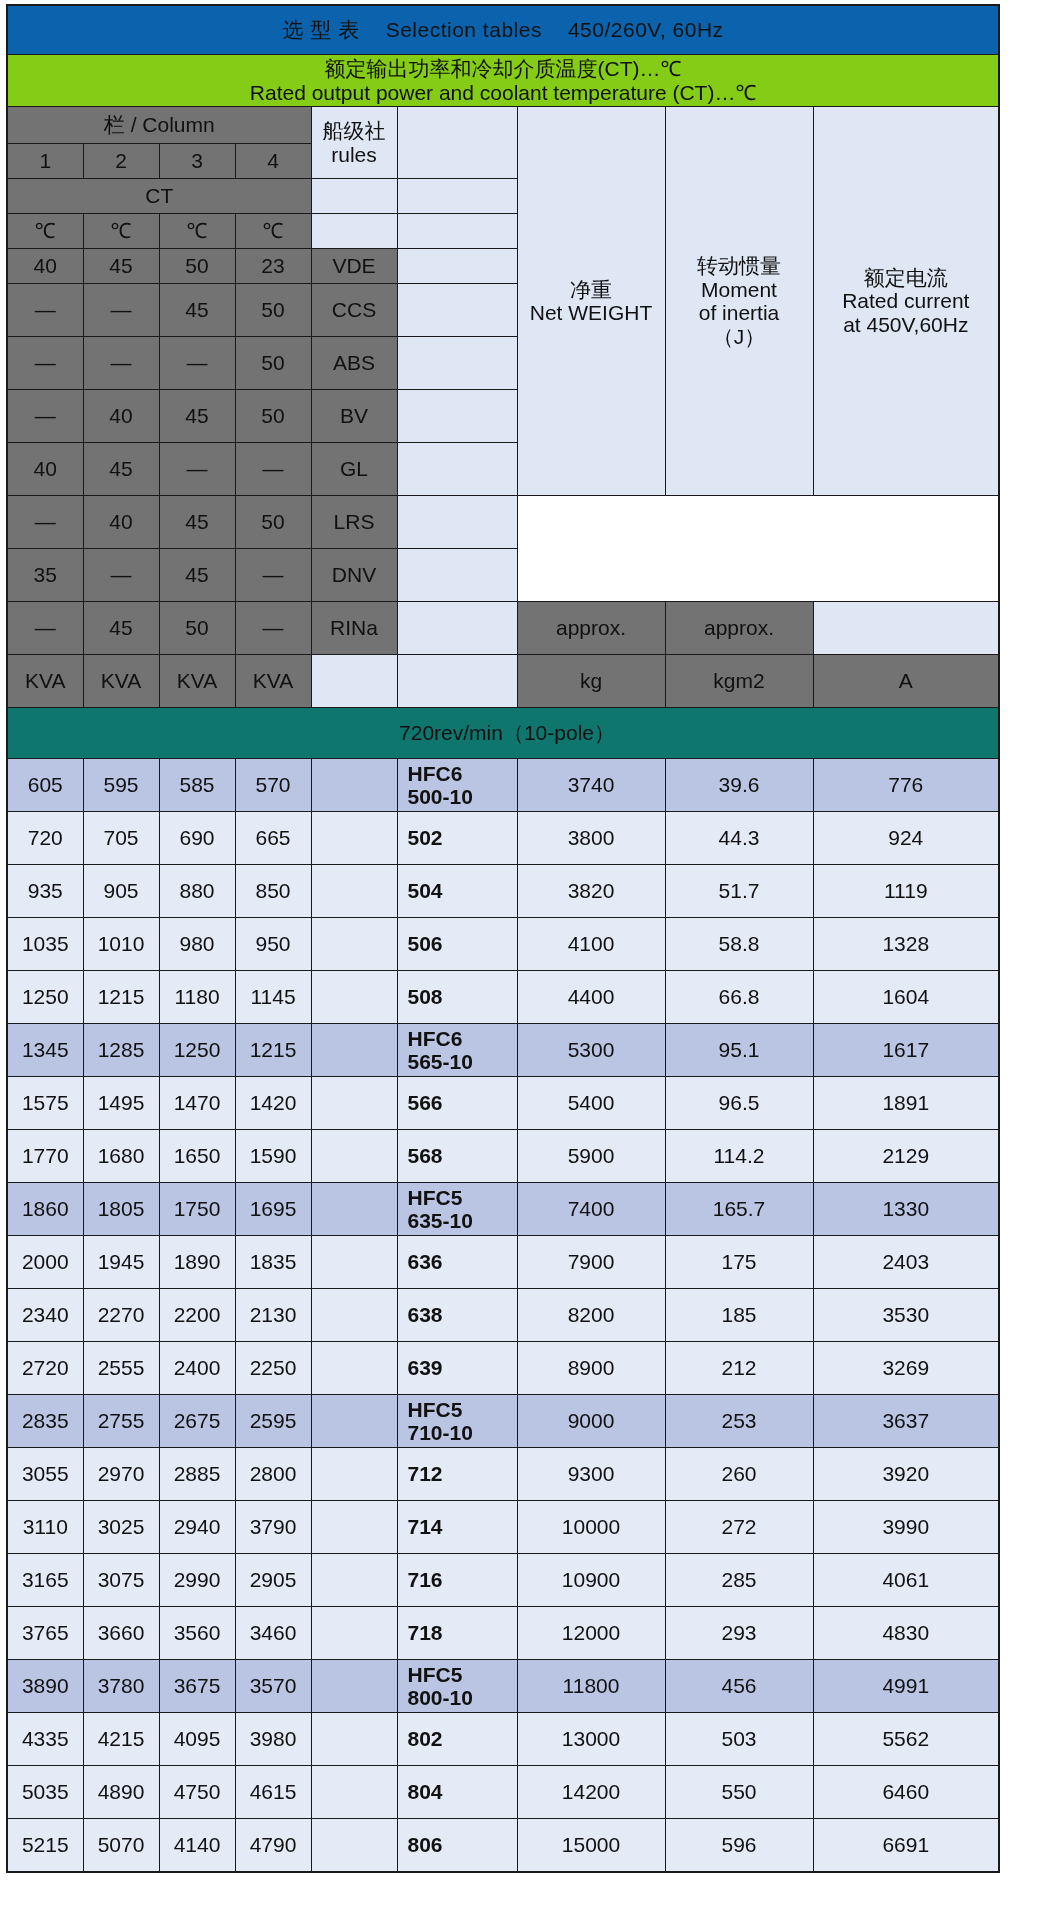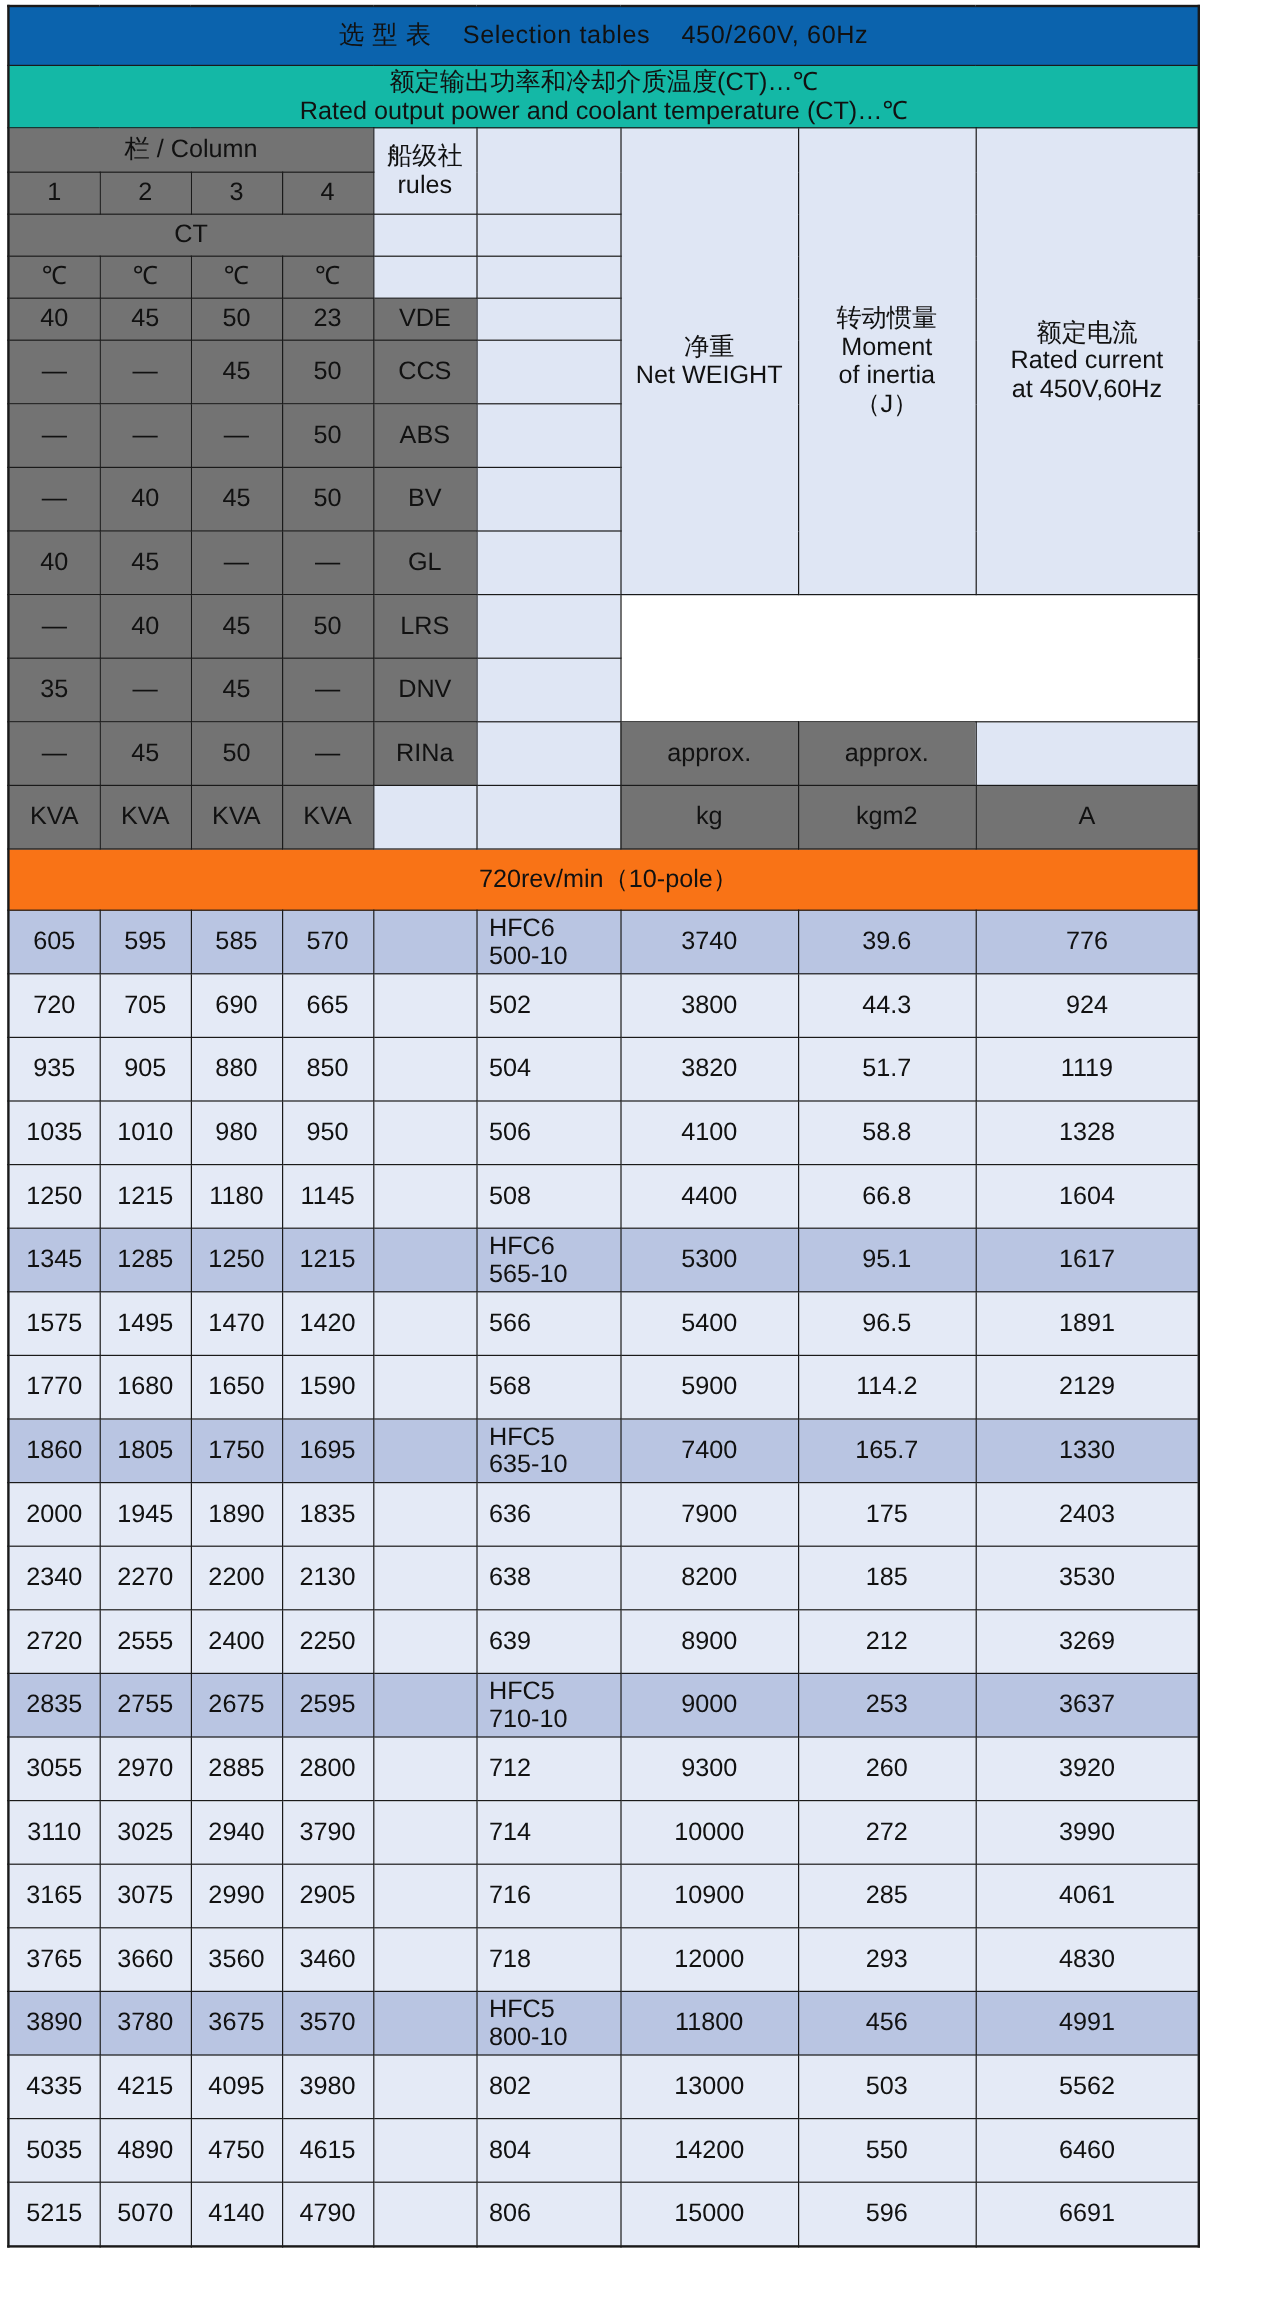--- a/index.html
+++ b/index.html
@@ -38,28 +38,28 @@
     color: #ffffff;
     font-size: 27px;
     height: 44px;
     letter-spacing: 0.5px;
   }
   .title-bar .sp {
     display: inline-block;
     width: 26px;
   }
   .subtitle-bar {
-    background: #14b8a6;
+    background: #84cc16;
     color: #ffffff;
     font-size: 25px;
     line-height: 1.25;
     padding: 6px 0 8px 0;
   }
   .group-bar {
-    background: #f97316;
+    background: #0f766e;
     color: #ffffff;
     font-size: 22px;
     text-align: left;
     padding-left: 10px !important;
     height: 46px;
   }
   
   .hdr {
     background: #737373;
     font-size: 21px;
@@ -77,20 +77,21 @@
     background: #e4eaf6;
   }
   .row-b td {
     background: #b9c5e2;
   }
   .model {
     text-align: left !important;
     padding-left: 10px !important;
     font-size: 21px;
     line-height: 1.2;
+    font-weight: bold;
   }
   td.dat {
     height: 48px;
   }
 </style>
 </head>
 <body>
 
 <div id="sheet">
   <table class="tbl">

